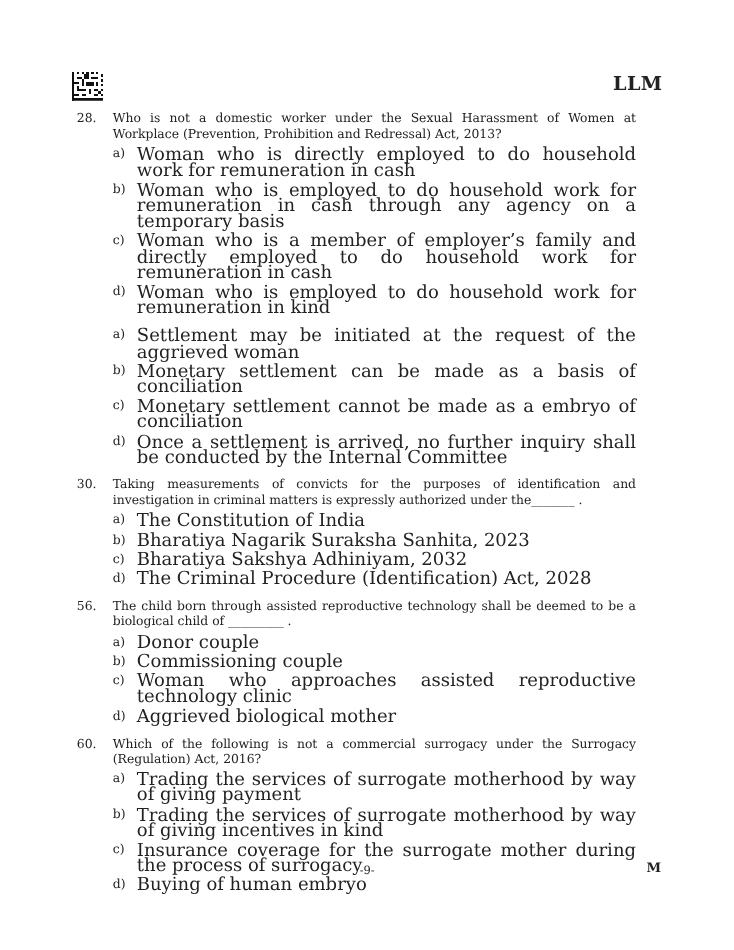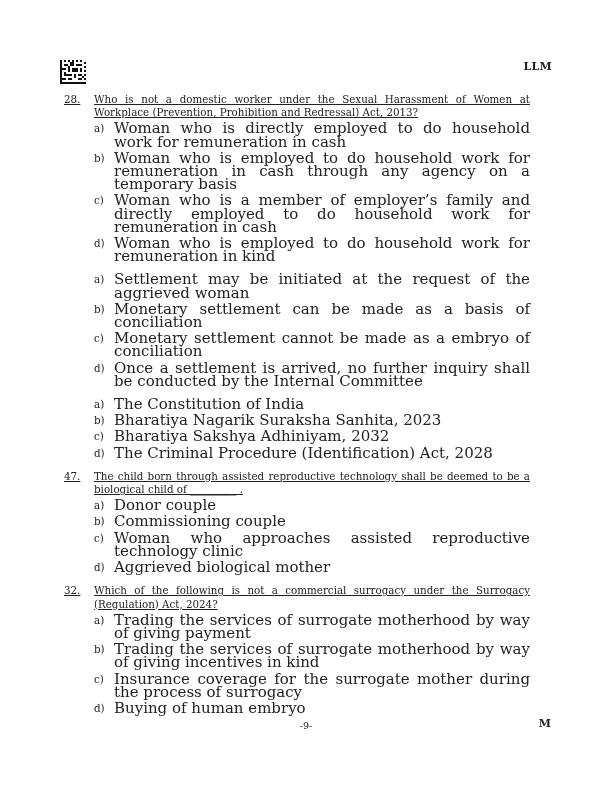--- a/index.html
+++ b/index.html
@@ -1,23 +1,23 @@
 <!DOCTYPE html>
 <html><head>
 <meta charset="utf-8">
 <style>
   html, body { margin: 0; padding: 0; background: #ffffff; }
   body { width: 612px; height: 792px; position: relative; overflow: hidden;
          font-family: "DejaVu Serif", "Liberation Serif", serif; color: #222; }
   .qr { position: absolute; left: 60px; top: 60px; width: 26px; height: 24px; }
-  .header-code { position: absolute; right: 60px; top: 60px; font-weight: bold; font-size: 11px;
+  .header-code { position: absolute; right: 60px; top: 60px; font-weight: bold; font-size: 16px;
                  font-family: "DejaVu Serif", serif; letter-spacing: 0.3px; }
   .content { position: absolute; left: 64px; top: 93px; width: 466px; }
   .question { margin-bottom: 10px; }
-  .qrow { display: flex; text-decoration: underline; }
+  .qrow { display: flex; }
   .qnum { width: 30px; flex: 0 0 30px; font-size: 10.3px; line-height: 13.2px; }
   .qtext { flex: 1; font-size: 10.3px; line-height: 13.2px; text-align: justify; }
   .options { margin-left: 30px; margin-top: 2px; }
   .opt { display: flex; margin-top: 3px; }
   .olabel { width: 20px; flex: 0 0 20px; font-size: 10.3px; line-height: 13.2px; }
   .otext { flex: 1; font-size: 15px; line-height: 13.2px; text-align: justify; }
   .page-num { position: absolute; left: 0; width: 612px; top: 720px; text-align: center; font-size: 9.5px; }
   .footer-code { position: absolute; right: 61px; top: 717px; font-weight: bold; font-size: 11px; }
 </style>
 </head>
@@ -102,20 +102,24 @@
           <span class="otext">Monetary settlement cannot be made as a embryo of conciliation</span>
         </div>
       <div class="opt">
           <span class="olabel">d)</span>
           <span class="otext">Once a settlement is arrived, no further inquiry shall be conducted by the Internal Committee</span>
         </div>
     </div>
   </div>
 
   <div class="question">
+    <div class="qrow">
+      <div class="qnum">30.</div>
+      <div class="qtext">Taking measurements of convicts for the purposes of identification and investigation in criminal matters is expressly authorized under the_______ .</div>
+    </div>
     <div class="options">
       <div class="opt">
           <span class="olabel">a)</span>
           <span class="otext">The Constitution of India</span>
         </div>
       <div class="opt">
           <span class="olabel">b)</span>
           <span class="otext">Bharatiya Nagarik Suraksha Sanhita, 2023</span>
         </div>
       <div class="opt">
@@ -124,21 +128,21 @@
         </div>
       <div class="opt">
           <span class="olabel">d)</span>
           <span class="otext">The Criminal Procedure (Identification) Act, 2028</span>
         </div>
     </div>
   </div>
 
   <div class="question">
     <div class="qrow">
-      <div class="qnum">47.</div>
+      <div class="qnum">56.</div>
       <div class="qtext">The child born through assisted reproductive technology shall be deemed to be a biological child of _________ .</div>
     </div>
     <div class="options">
       <div class="opt">
           <span class="olabel">a)</span>
           <span class="otext">Donor couple</span>
         </div>
       <div class="opt">
           <span class="olabel">b)</span>
           <span class="otext">Commissioning couple</span>
@@ -149,22 +153,22 @@
         </div>
       <div class="opt">
           <span class="olabel">d)</span>
           <span class="otext">Aggrieved biological mother</span>
         </div>
     </div>
   </div>
 
   <div class="question">
     <div class="qrow">
-      <div class="qnum">32.</div>
-      <div class="qtext">Which of the following is not a commercial surrogacy under the Surrogacy (Regulation) Act, 2024?</div>
+      <div class="qnum">60.</div>
+      <div class="qtext">Which of the following is not a commercial surrogacy under the Surrogacy (Regulation) Act, 2016?</div>
     </div>
     <div class="options">
       <div class="opt">
           <span class="olabel">a)</span>
           <span class="otext">Trading the services of surrogate motherhood by way of giving payment</span>
         </div>
       <div class="opt">
           <span class="olabel">b)</span>
           <span class="otext">Trading the services of surrogate motherhood by way of giving incentives in kind</span>
         </div>

